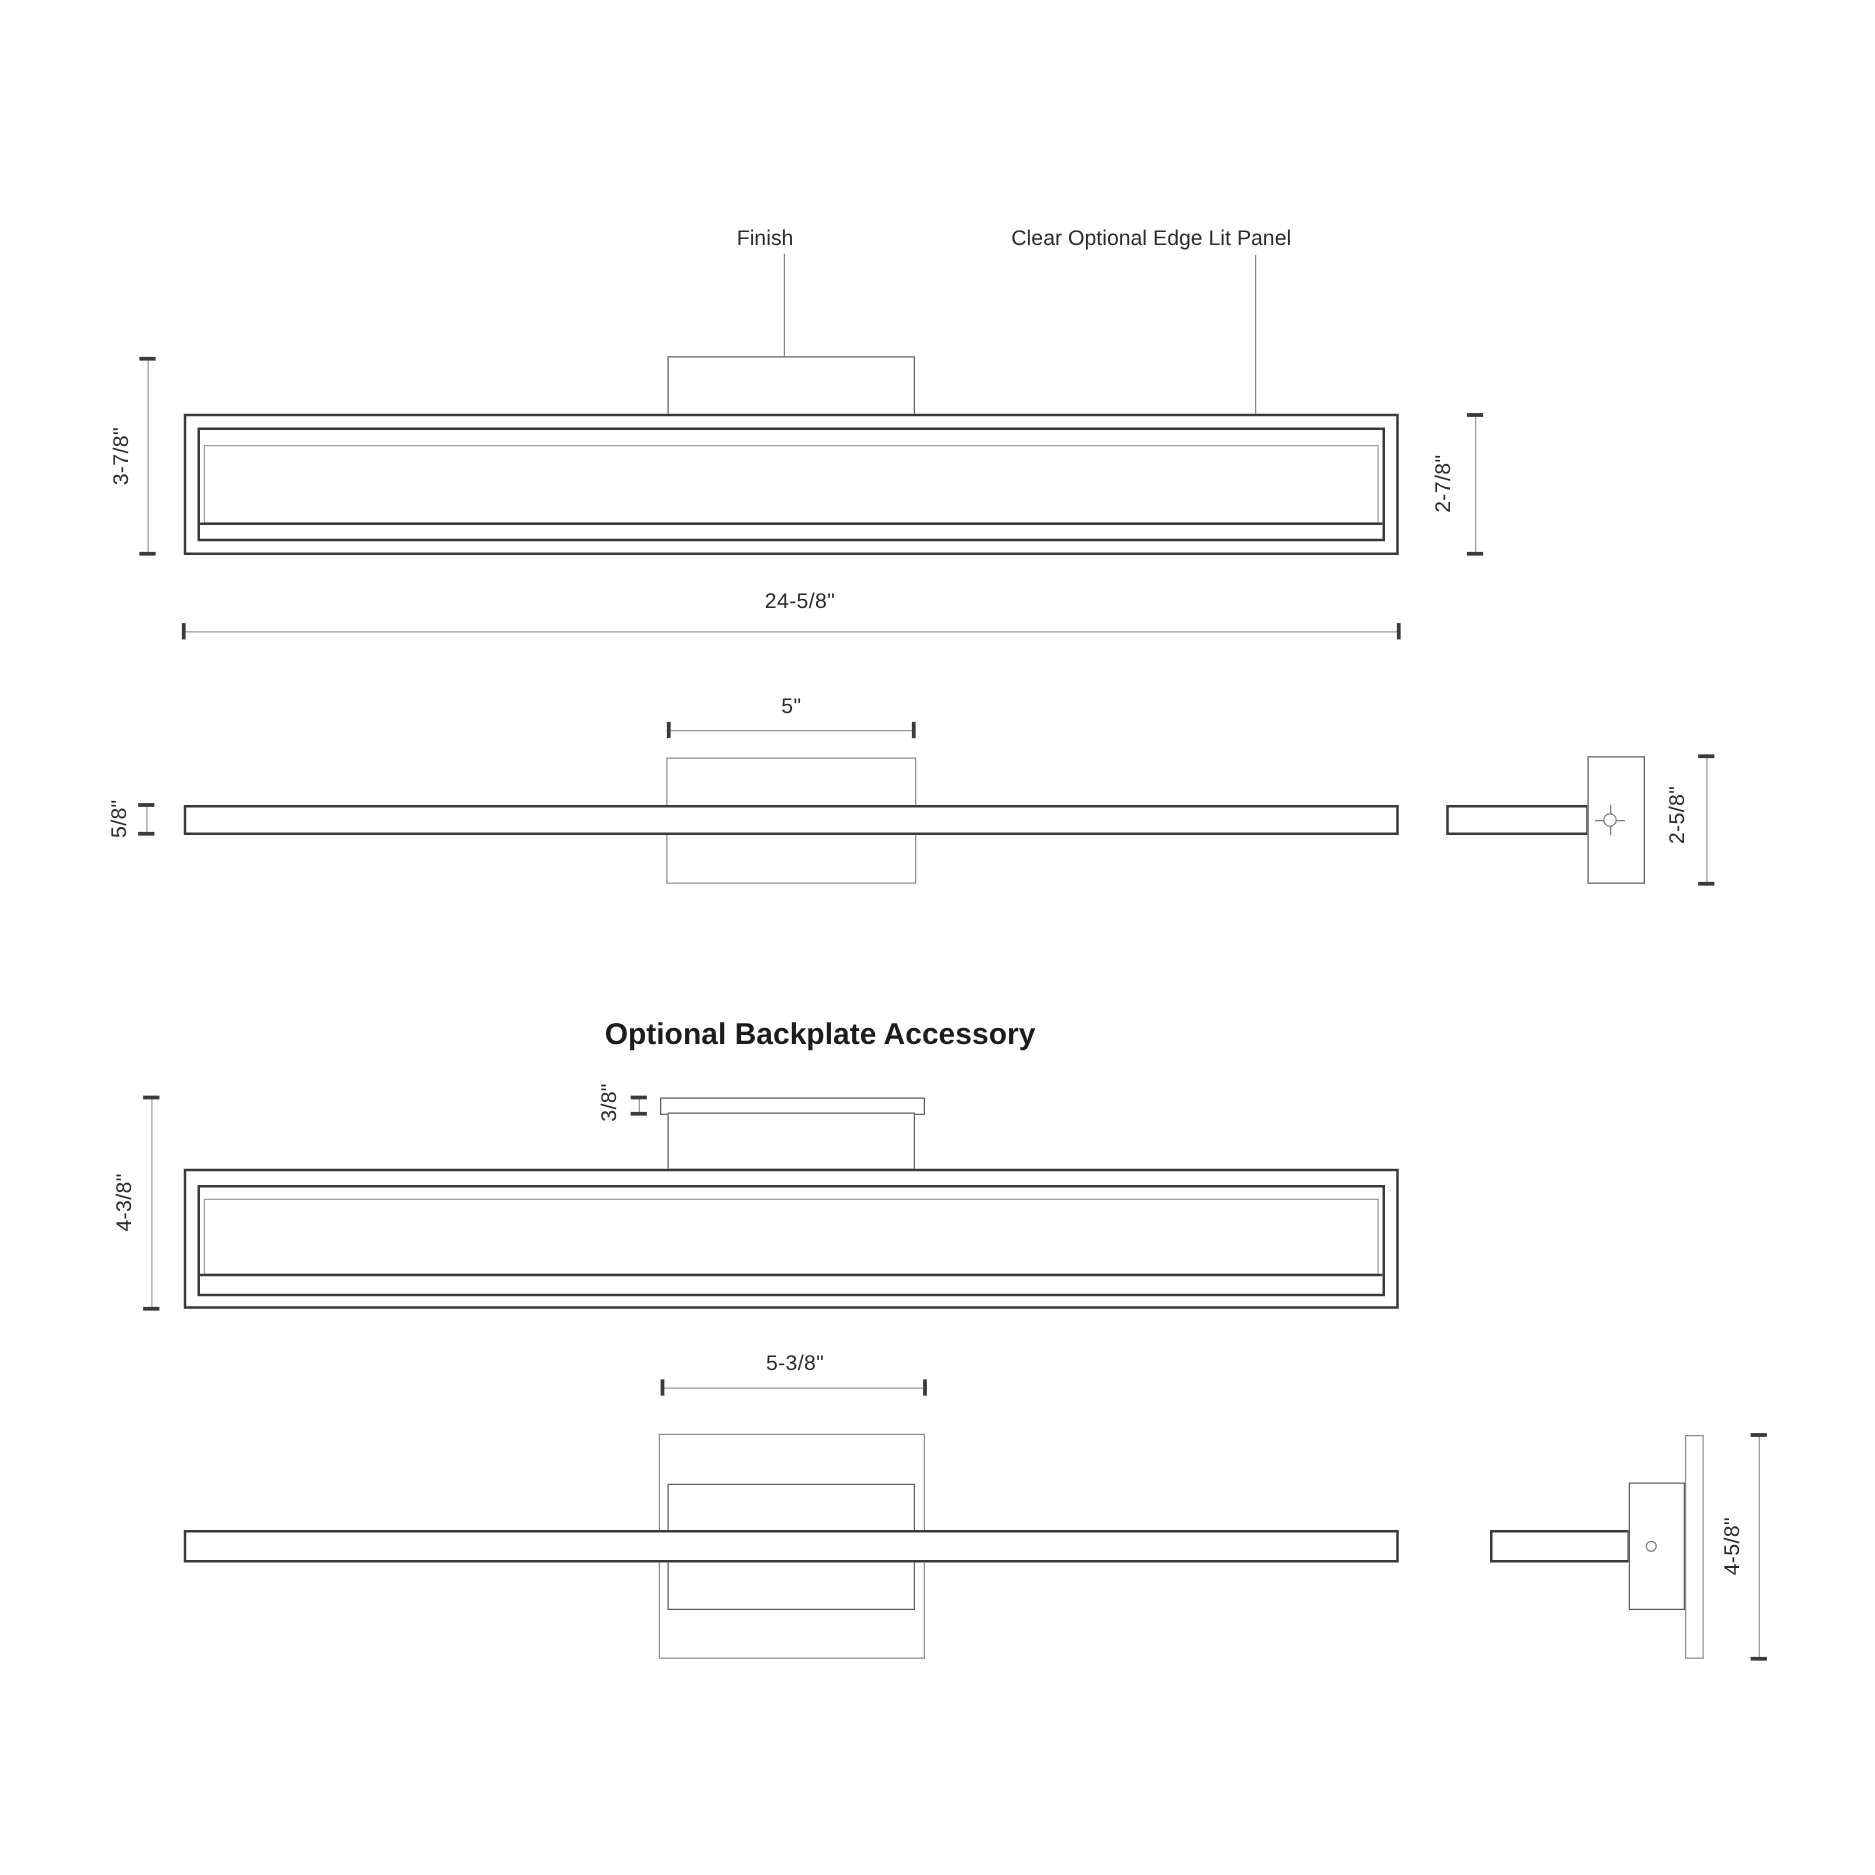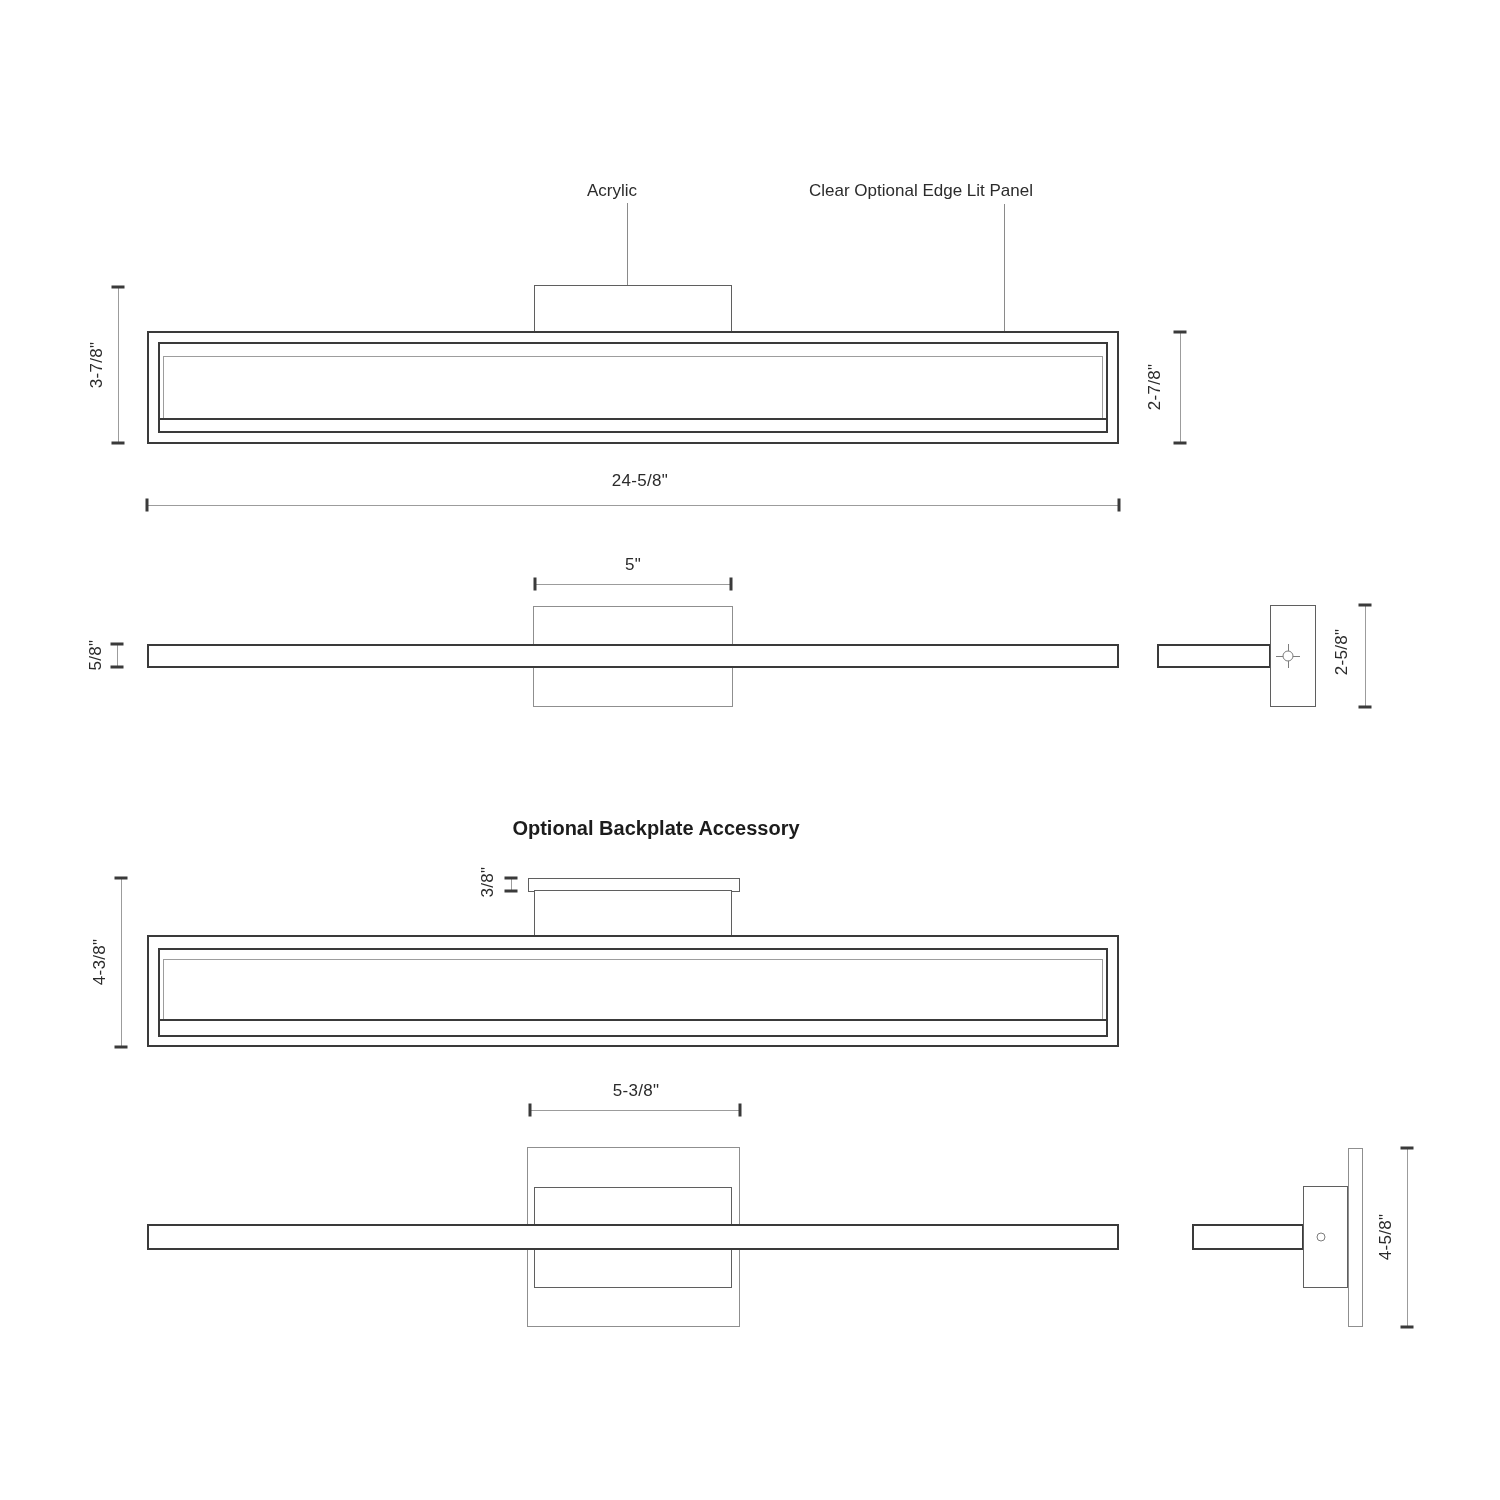--- a/index.html
+++ b/index.html
@@ -17,33 +17,33 @@
   .tick{position:absolute;background:#3a3a3a;transform:translate(-50%,-50%);}
   .tick.h{width:13px;height:3px;}
   .tick.v{width:3px;height:13px;}
   .dim-text{position:absolute;font-size:17px;white-space:nowrap;
             transform:translate(-50%,-50%);letter-spacing:.3px;}
   .dim-text.rot{transform:translate(-50%,-50%) rotate(-90deg);}
   .callout-text{position:absolute;font-size:17px;white-space:nowrap;transform:translate(-50%,-50%);}
   .leader-v{position:absolute;width:1px;background:#8a8a8a;}
   .leader-dot{position:absolute;width:7px;height:7px;border:1px solid #777;border-radius:50%;
               background:#fff;transform:translate(-50%,-50%);box-sizing:border-box;}
-  .section-title{position:absolute;font-size:20px;font-weight:bold;color:#1c1c1c;
+  .section-title{position:absolute;font-size:24px;font-weight:bold;color:#1c1c1c;
                  white-space:nowrap;transform:translate(-50%,-50%);}
   .cross-line-h{position:absolute;height:1px;background:#7d7d7d;}
   .cross-line-v{position:absolute;width:1px;background:#7d7d7d;}
   .cross-circle{position:absolute;border:1px solid #7d7d7d;border-radius:50%;
                 background:#fff;box-sizing:border-box;transform:translate(-50%,-50%);}
 </style>
 </head>
 <body>
 
 <div id="drawing">
 
-  <div class="callout-text" style="left:612px;top:191px;">Acrylic</div>
+  <div class="callout-text" style="left:612px;top:191px;">Finish</div>
   <div class="callout-text" style="left:921px;top:191px;">Clear Optional Edge Lit Panel</div>
   <div class="leader-v" style="left:627px;top:203px;height:95px;"></div>
   <div class="leader-dot" style="left:627px;top:301px;"></div>
   <div class="leader-v" style="left:1004px;top:204px;height:165px;"></div>
   <div class="leader-dot" style="left:1004px;top:373px;"></div>
 
   <div class="rect-mid" style="left:534px;top:285px;width:198px;height:48px;"></div>
   <div class="rect-dark" style="left:147px;top:331px;width:972px;height:113px;"></div>
   <div class="rect-dark" style="left:158px;top:342px;width:950px;height:91px;"></div>
   <div class="rect-acrylic" style="left:163px;top:356px;width:940px;height:63px;"></div>

